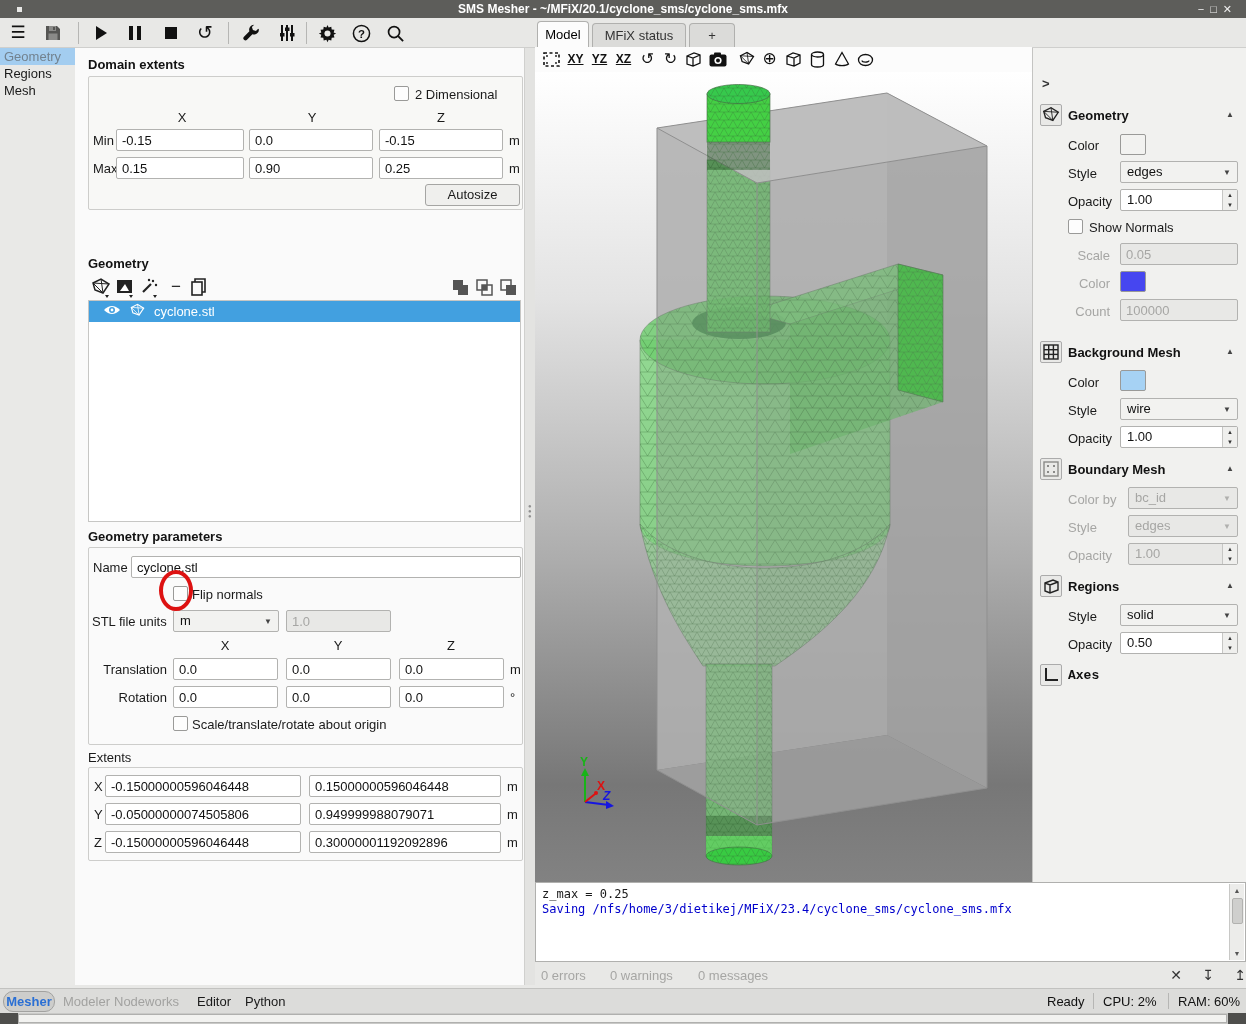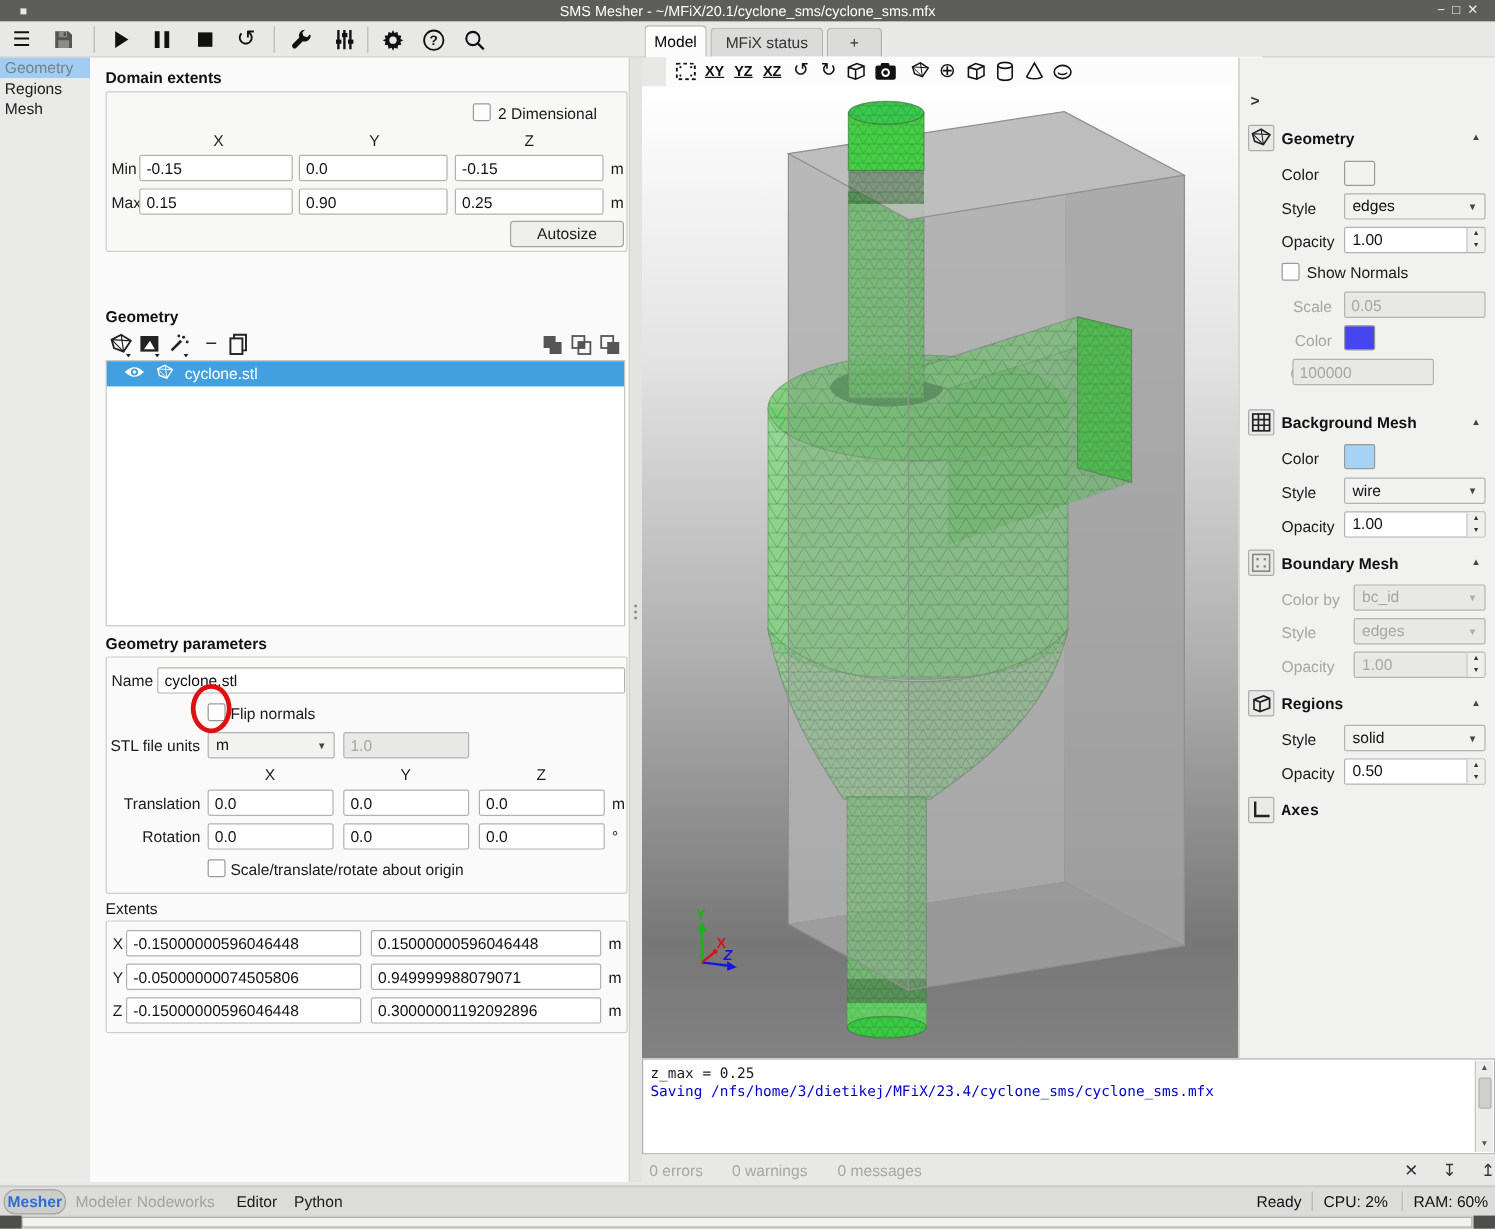--- a/index.html
+++ b/index.html
@@ -2,21 +2,21 @@
 <html><head>
 <meta charset="utf-8">
 <style>
   * { margin:0; padding:0; box-sizing:border-box; }
   html,body { width:1246px; height:1024px; }
   body { font-family:"Liberation Sans", sans-serif; font-size:13px; color:#1a1a1a; background:#e8e8e6; position:relative; overflow:hidden; }
   .abs { position:absolute; }
 
   
   .titlebar { left:0; top:0; width:1246px; height:18px; background:#5d5d5a; color:#fff; }
-  .titlebar .title { width:100%; text-align:center; font-weight:normal; font-size:12px; line-height:18px; }
+  .titlebar .title { width:100%; text-align:center; font-weight:bold; font-size:12px; line-height:18px; }
   .appdot { left:17px; top:7px; width:5px; height:5px; background:#e8e8e6; }
   .winbtns { right:8px; top:1px; color:#f0f0f0; font-size:11px; letter-spacing:6px; line-height:16px; }
 
   
   .toolbar { left:0; top:18px; width:1246px; height:30px; background:#e8e8e6; border-bottom:1px solid #cfcfcd; }
   .tbtn { position:absolute; top:3px; width:26px; height:24px; text-align:center; line-height:24px; font-size:17px; color:#111; }
   .tsep { position:absolute; top:4px; width:1px; height:22px; background:#b6b6b4; }
 
   
   .tab { position:absolute; border:1px solid #b0b0ae; border-bottom:none; border-radius:4px 4px 0 0; text-align:center; font-size:13px; background:#dbdbd9; color:#333; }
@@ -52,21 +52,21 @@
   
   .geo-toolbar { left:88px; top:276px; width:433px; height:24px; }
   .geo-list { left:88px; top:300px; width:433px; height:222px; background:#fff; border:1px solid #c6c6c4; }
   .geo-row { height:21px; background:#42a0e0; color:#fff; display:flex; align-items:center; gap:8px; padding-left:14px; font-size:13px; }
   .gicon { position:absolute; top:0; width:24px; height:24px; }
 
   
   .redcircle { position:absolute; left:159px; top:570px; width:34px; height:41px; border:4px solid #dd1111; border-radius:50%; background:transparent; }
 
   
-  .vtoolbar { left:535px; top:47px; width:497px; height:25px; background:#fcfcfc;margin-left:20px; }
+  .vtoolbar { left:535px; top:47px; width:497px; height:25px; background:#fcfcfc; }
   .vbtn { position:absolute; top:1px; width:23px; height:22px; text-align:center; line-height:22px; font-size:14px; color:#111; }
   .viewport { left:535px; top:72px; width:497px; height:810px; background:#fff; }
 
   
   .vispanel { left:1032px; top:48px; width:214px; height:834px; background:#f1f1ef; border-left:1px solid #c4c4c2; }
   .secicon { position:absolute; width:22px; height:22px; border:1px solid #ababab; background:#e9e9e7; border-radius:2px; }
   .sechdr { position:absolute; font-weight:bold; font-size:13px; color:#111; }
   .collapse { position:absolute; font-size:8px; color:#444; }
   .chev { left:1042px; top:76px; font-size:13px; color:#333; font-weight:bold; }
 
@@ -491,21 +491,21 @@
 <div class="combo" style="left:1120px; top:161px; width:118px;"><span>edges</span><span class="carr">▼</span></div>
 <div class="abs lbl" style="left:1068px; top:194px;">Opacity</div>
 <div class="spin" style="left:1120px; top:189px; width:118px;"><span>1.00</span><span class="arrs">▲<br>▼</span></div>
 <div class="checkbox" style="left:1068px; top:219px;"></div>
 <div class="abs lbl" style="left:1089px; top:220px;">Show Normals</div>
 <div class="abs lbl dim" style="left:1068px; top:248px; width:42px; text-align:right;">Scale</div>
 <input class="field" style="left: 1120px; top: 243px; width: 118px;" disabled="" value="0.05">
 <div class="abs lbl dim" style="left:1068px; top:276px; width:42px; text-align:right;">Color</div>
 <div class="swatch" style="left:1120px; top:271px; background:#4646f0;"></div>
 <div class="abs lbl dim" style="left:1068px; top:304px; width:42px; text-align:right;">Count</div>
-<input class="field" style="left: 1077px; top: 299px; width: 118px;" disabled="" value="100000">
+<input class="field" style="left: 1120px; top: 299px; width: 118px;" disabled="" value="100000">
 
 <div class="secicon" style="left:1040px; top:341px;">
   <svg width="20" height="20" viewBox="0 0 20 20">
       <g stroke="#222" stroke-width="1.4" fill="none">
         <rect x="3" y="3" width="14" height="14"></rect>
         <line x1="7.7" y1="3" x2="7.7" y2="17"></line>
         <line x1="12.4" y1="3" x2="12.4" y2="17"></line>
         <line x1="3" y1="7.7" x2="17" y2="7.7"></line>
         <line x1="3" y1="12.4" x2="17" y2="12.4"></line>
       </g>

